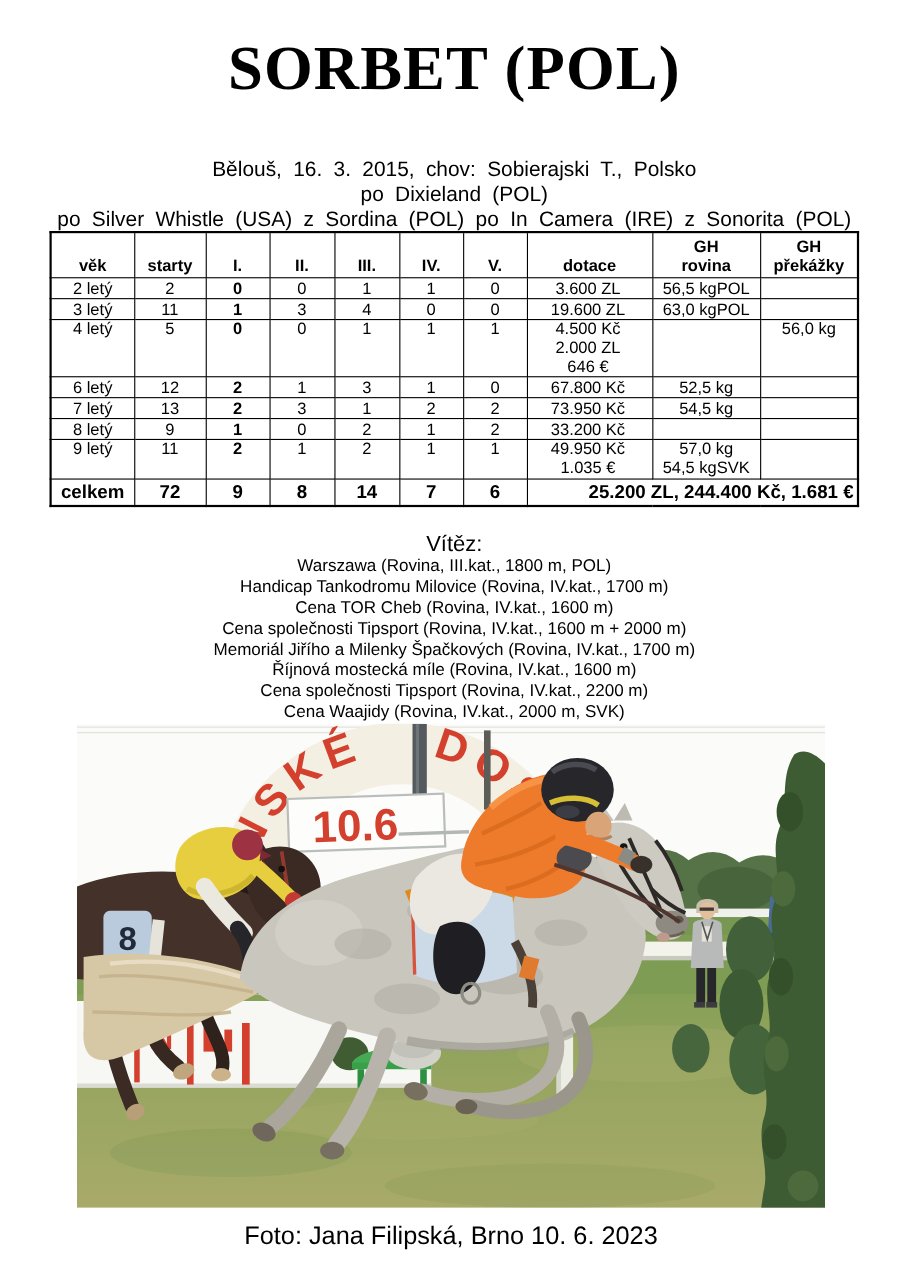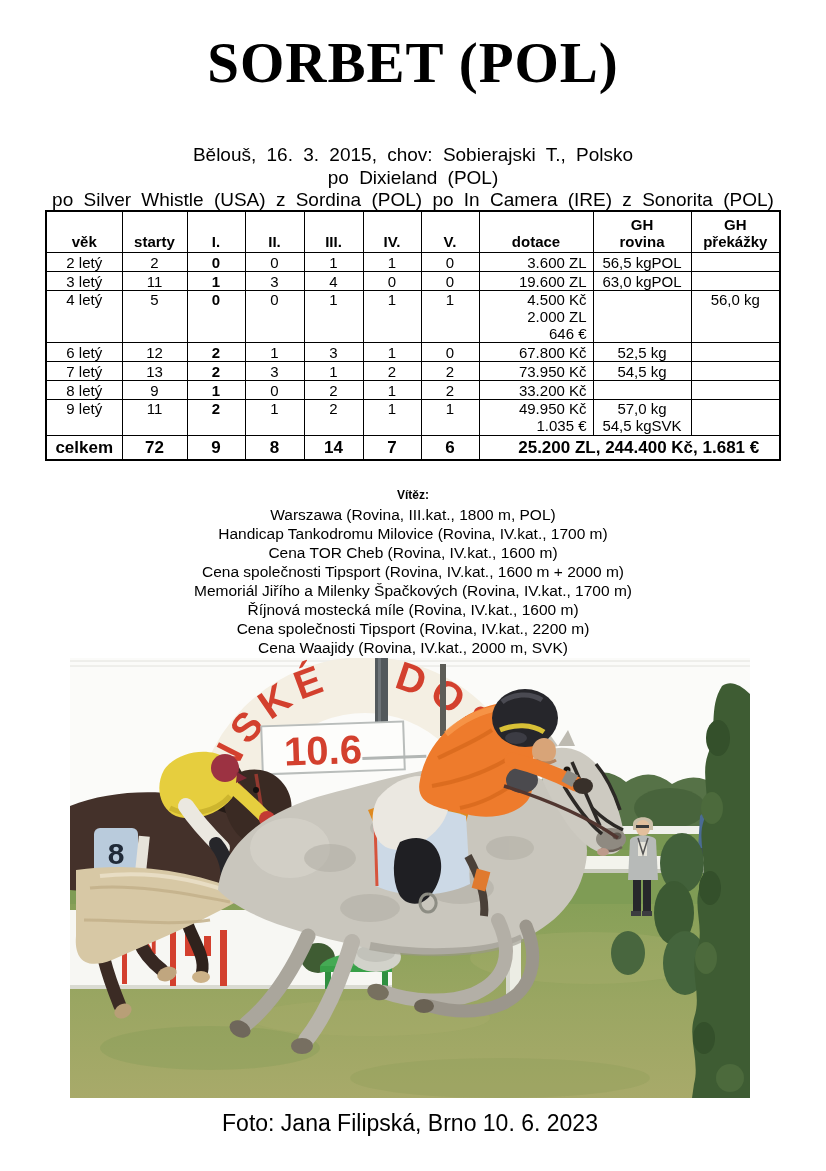--- a/index.html
+++ b/index.html
@@ -27,29 +27,29 @@
   }
   table.record th, table.record td {
     border:1.5px solid #000;
     font-size:15px; line-height:17px;
     padding:0 3px; text-align:center;
     white-space:pre-line; overflow:hidden;
   }
   table.record th { font-weight:bold; vertical-align:bottom; height:38px; padding-bottom:2px; }
   table.record tr.r { height:19px;margin-top:28px; }
   table.record tr.vtop td { vertical-align:top; }
-  table.record td.dotace { text-align:right; padding-right:6px; }
+  table.record td.dotace { text-align:center; padding-right:6px; }
   table.record td.b { font-weight:bold; }
   table.record tr.total td { font-weight:bold; font-size:17px; height:23px; line-height:21px; }
-  table.record tr.total td.sum { text-align:center; padding-left:22px; }
+  table.record tr.total td.sum { text-align:right; padding-left:22px; }
   .winners {
     position:absolute; top:486px; left:0; width:826px;
     text-align:center; font-size:15.5px; line-height:19px;
   }
-  .winners .w-head { font-weight:bold; font-size:12px; }
+  .winners .w-head { font-weight:normal; font-size:20px; }
   .photo { position:absolute; top:658px; left:70px; width:680px; height:440px; }
   svg text { font-family:"Liberation Sans", sans-serif; }
   .caption {
     position:absolute; top:1110px; left:70px; width:680px;
     text-align:center; font-size:23px;
   }
 </style>
 </head>
 <body>
 

